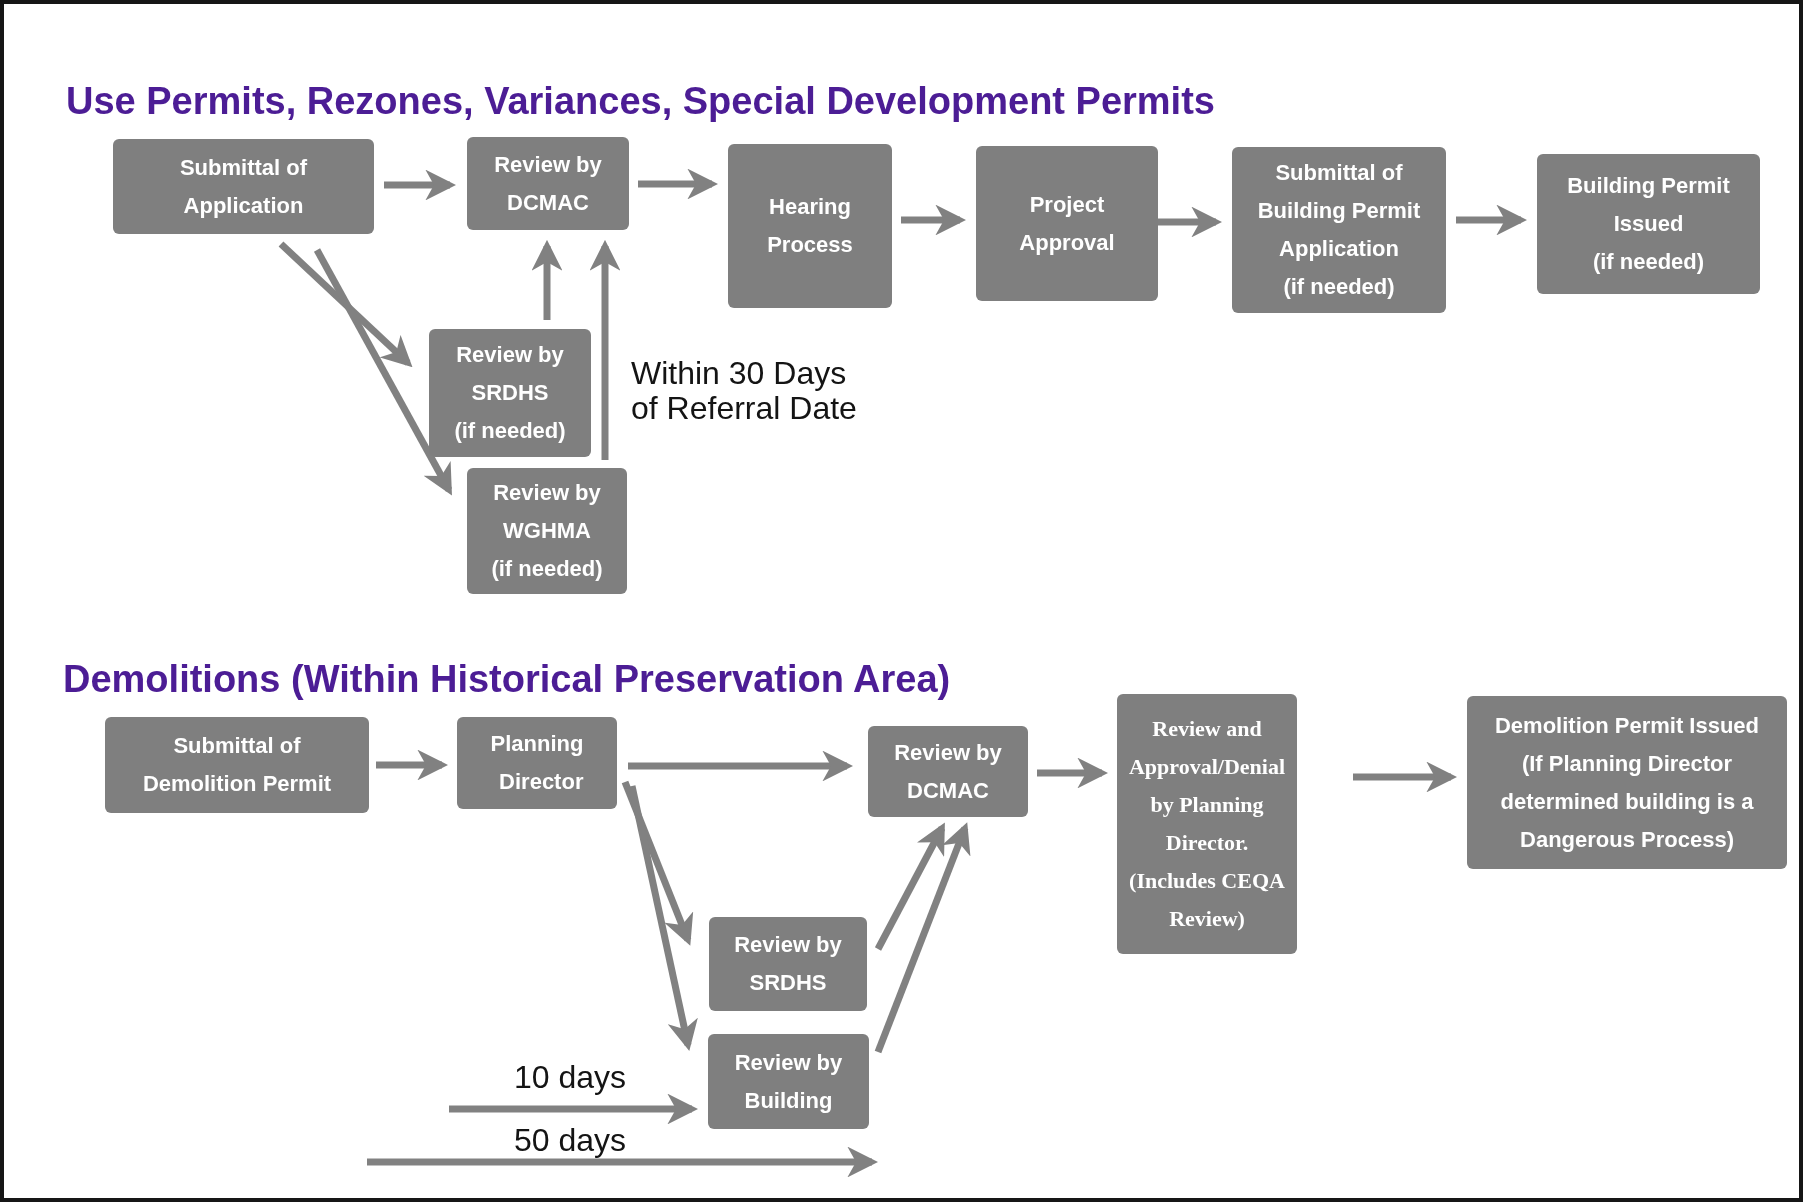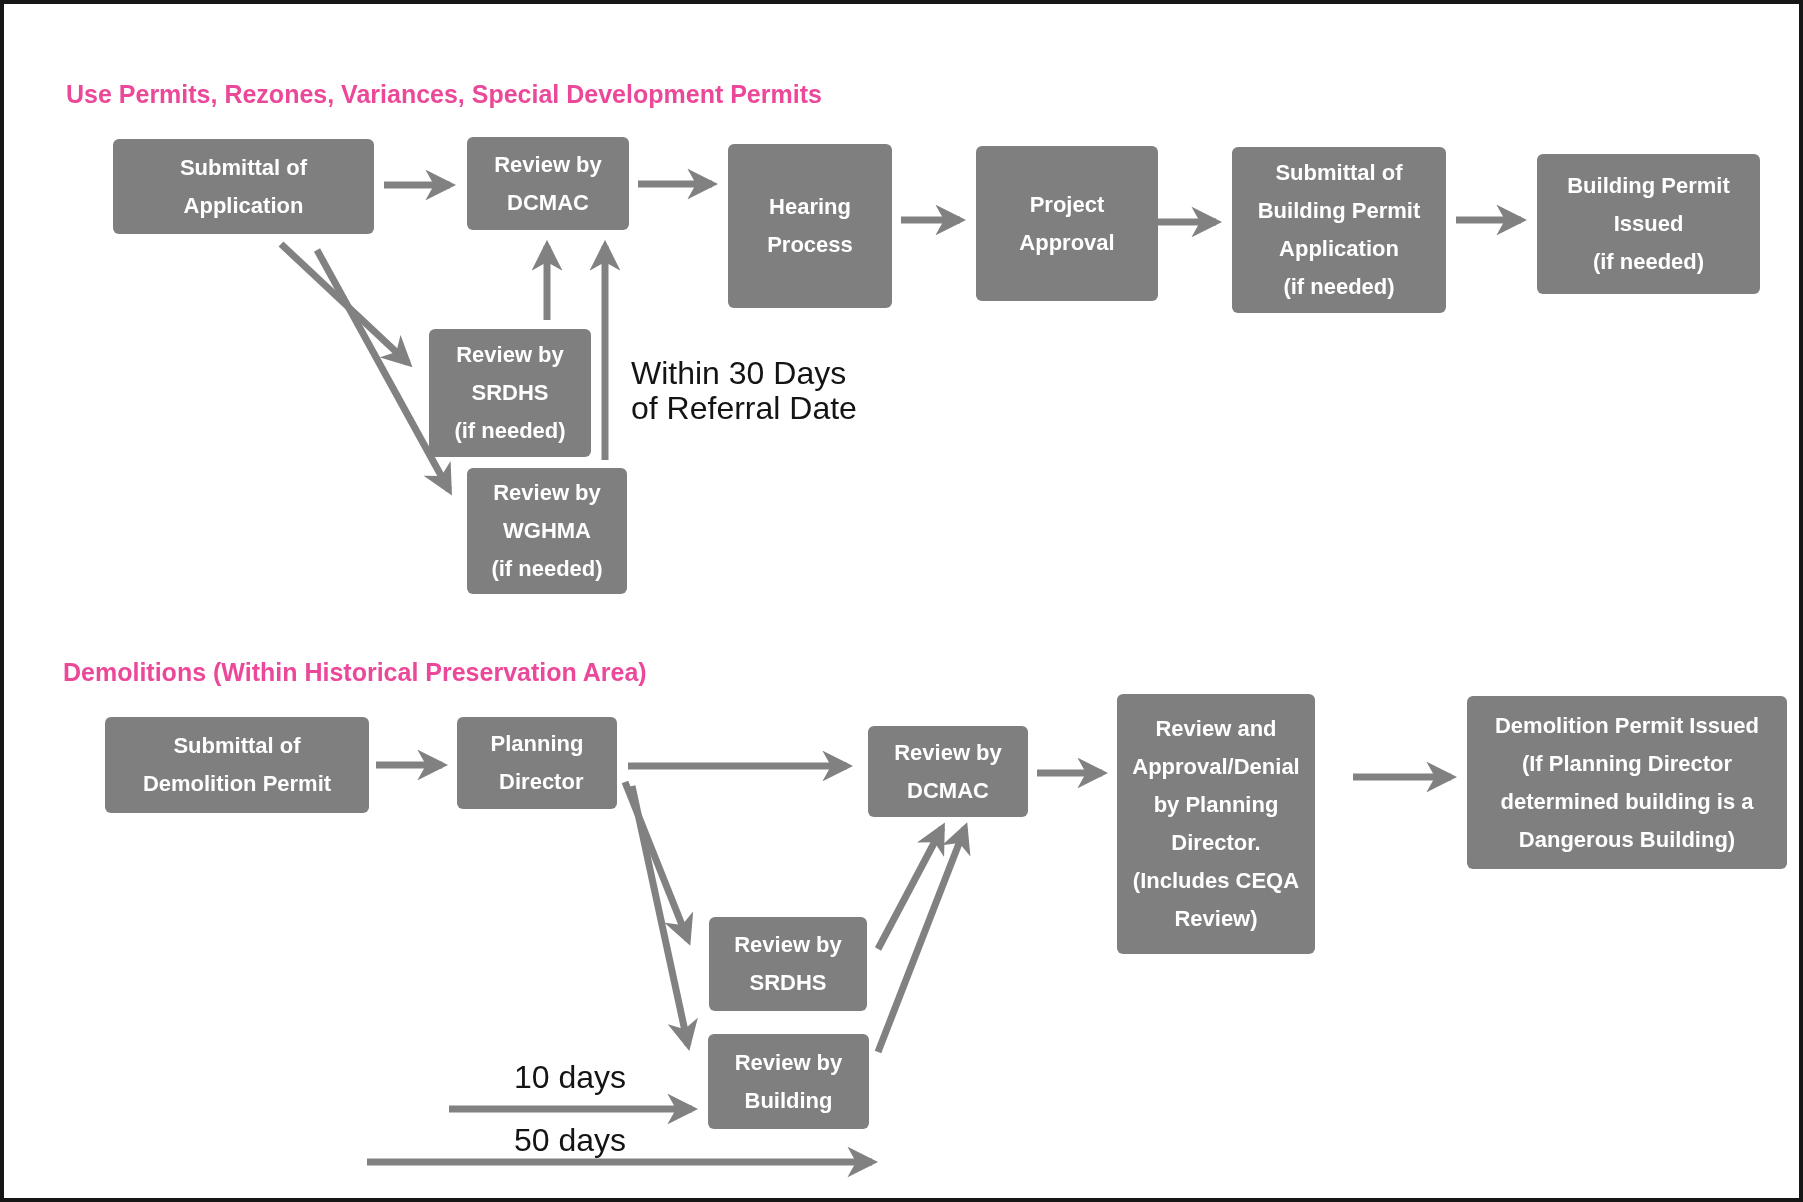--- a/index.html
+++ b/index.html
@@ -13,23 +13,23 @@
     overflow: hidden;
     font-family: "Liberation Sans", "DejaVu Sans", sans-serif;
   }
   .arrows {
     position: absolute;
     left: 0; top: 0;
     width: 1795px; height: 1194px;
   }
   .sec-title {
     position: absolute;
-    font-size: 25px;
+    font-size: 38px;
     font-weight: bold;
-    color: #ec4899;
+    color: #4c1d95;
     letter-spacing: 0px;
     white-space: nowrap;
   }
   .node {
     position: absolute;
     background: #7f7f7f;
     color: #ffffff;
     border-radius: 6px;
     display: flex;
     align-items: center;
@@ -124,31 +124,31 @@
 
   <div class="node" style="left:101px; top:713px; width:264px; height:96px;">Submittal of
 Demolition Permit</div>
 
   <div class="node" style="left:453px; top:713px; width:160px; height:92px;text-align:right;">Planning
 Director</div>
 
   <div class="node" style="left:864px; top:722px; width:160px; height:91px;">Review by
 DCMAC</div>
 
-  <div class="node" style="left:1113px; top:690px; width:198px; height:260px;">Review and
+  <div class="node" style="left:1113px; top:690px; width:180px; height:260px;font-family:Liberation Serif, serif;">Review and
 Approval/Denial
 by Planning
 Director.
 (Includes CEQA
 Review)</div>
 
   <div class="node" style="left:1463px; top:692px; width:320px; height:173px;">Demolition Permit Issued
 (If Planning Director
 determined building is a
-Dangerous Building)</div>
+Dangerous Process)</div>
 
   <div class="node" style="left:705px; top:913px; width:158px; height:94px;">Review by
 SRDHS</div>
 
   <div class="node" style="left:704px; top:1030px; width:161px; height:95px;">Review by
 Building</div>
 
   <div class="ann" style="left:510px; top:1056px;text-align:center;">10 days</div>
 
   <div class="ann" style="left:510px; top:1119px;">50 days</div>

